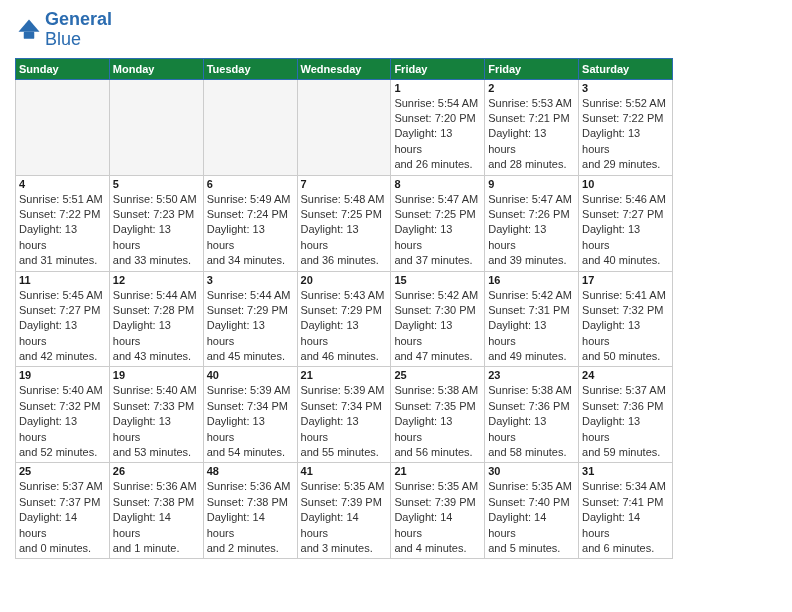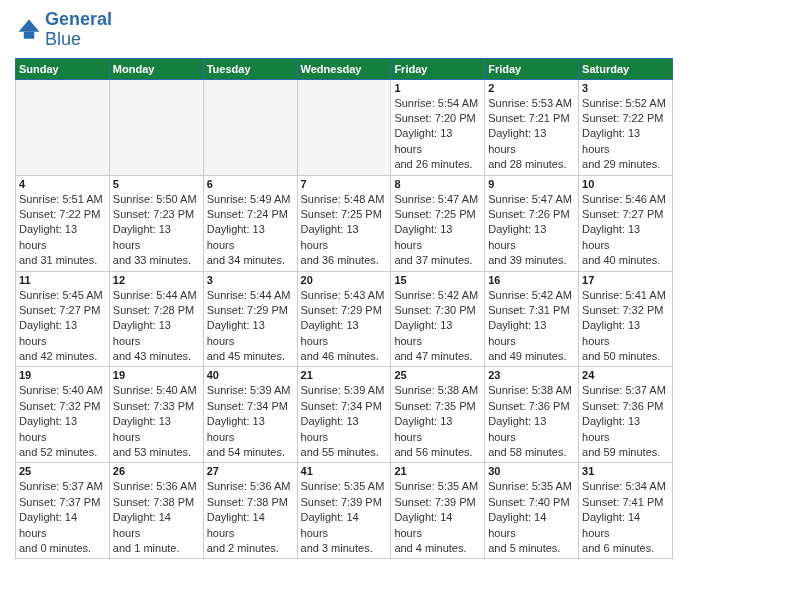--- a/index.html
+++ b/index.html
@@ -225,21 +225,21 @@
         <tr>
           <td>
             <div class="day-num">25</div>
             <div class="day-info">Sunrise: 5:37 AM<br>Sunset: 7:37 PM<br>Daylight: 14 hours<br>and 0 minutes.</div>
           </td>
           <td>
             <div class="day-num">26</div>
             <div class="day-info">Sunrise: 5:36 AM<br>Sunset: 7:38 PM<br>Daylight: 14 hours<br>and 1 minute.</div>
           </td>
           <td>
-            <div class="day-num">27</div>
+            <div class="day-num">48</div>
             <div class="day-info">Sunrise: 5:36 AM<br>Sunset: 7:38 PM<br>Daylight: 14 hours<br>and 2 minutes.</div>
           </td>
           <td>
             <div class="day-num">41</div>
             <div class="day-info">Sunrise: 5:35 AM<br>Sunset: 7:39 PM<br>Daylight: 14 hours<br>and 3 minutes.</div>
           </td>
           <td>
             <div class="day-num">21</div>
             <div class="day-info">Sunrise: 5:35 AM<br>Sunset: 7:39 PM<br>Daylight: 14 hours<br>and 4 minutes.</div>
           </td>

